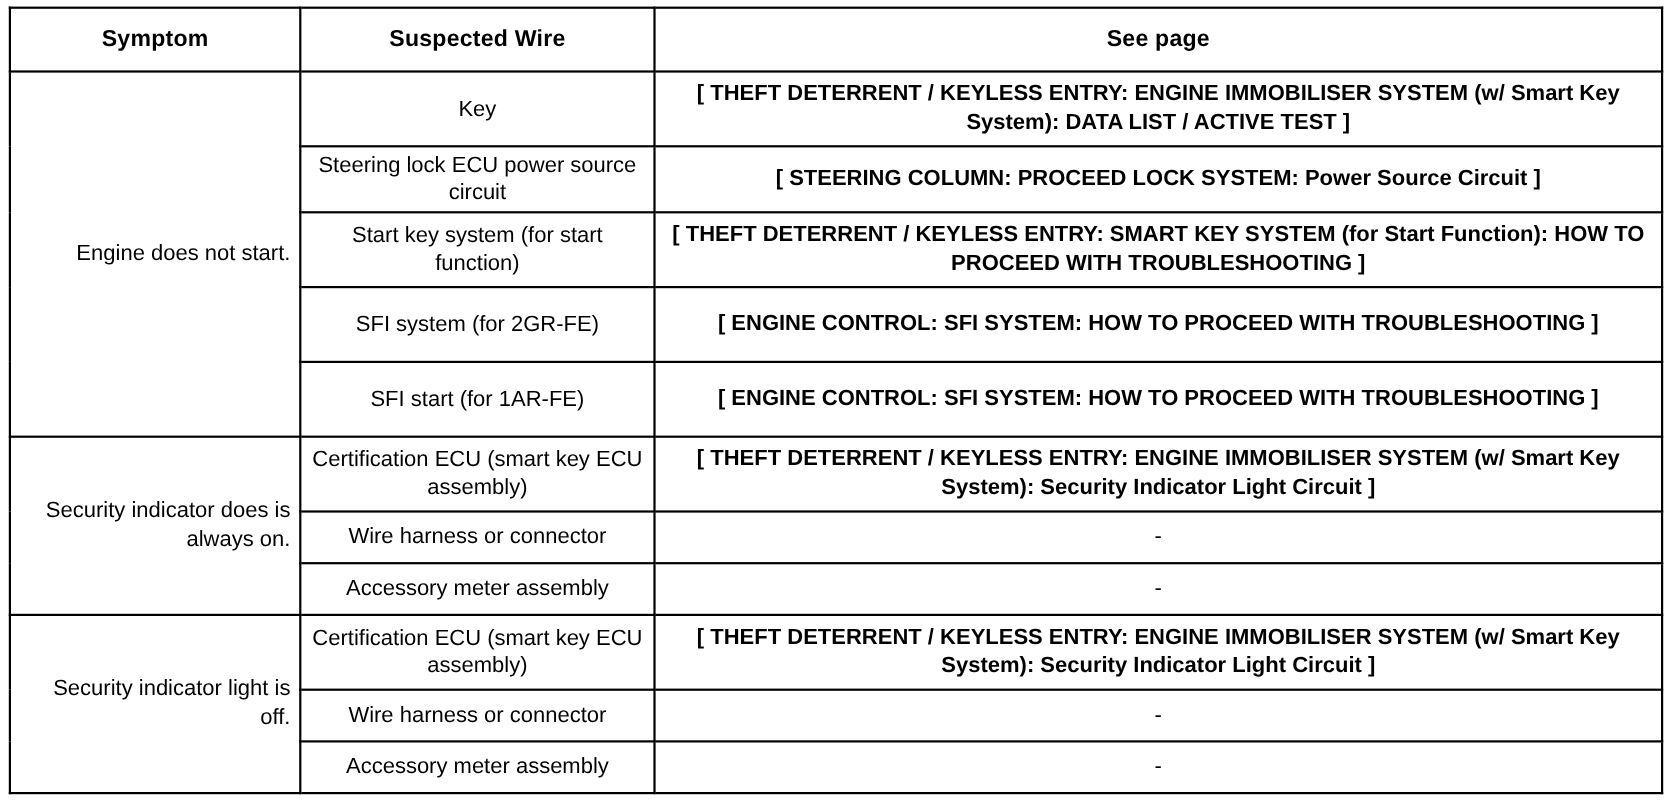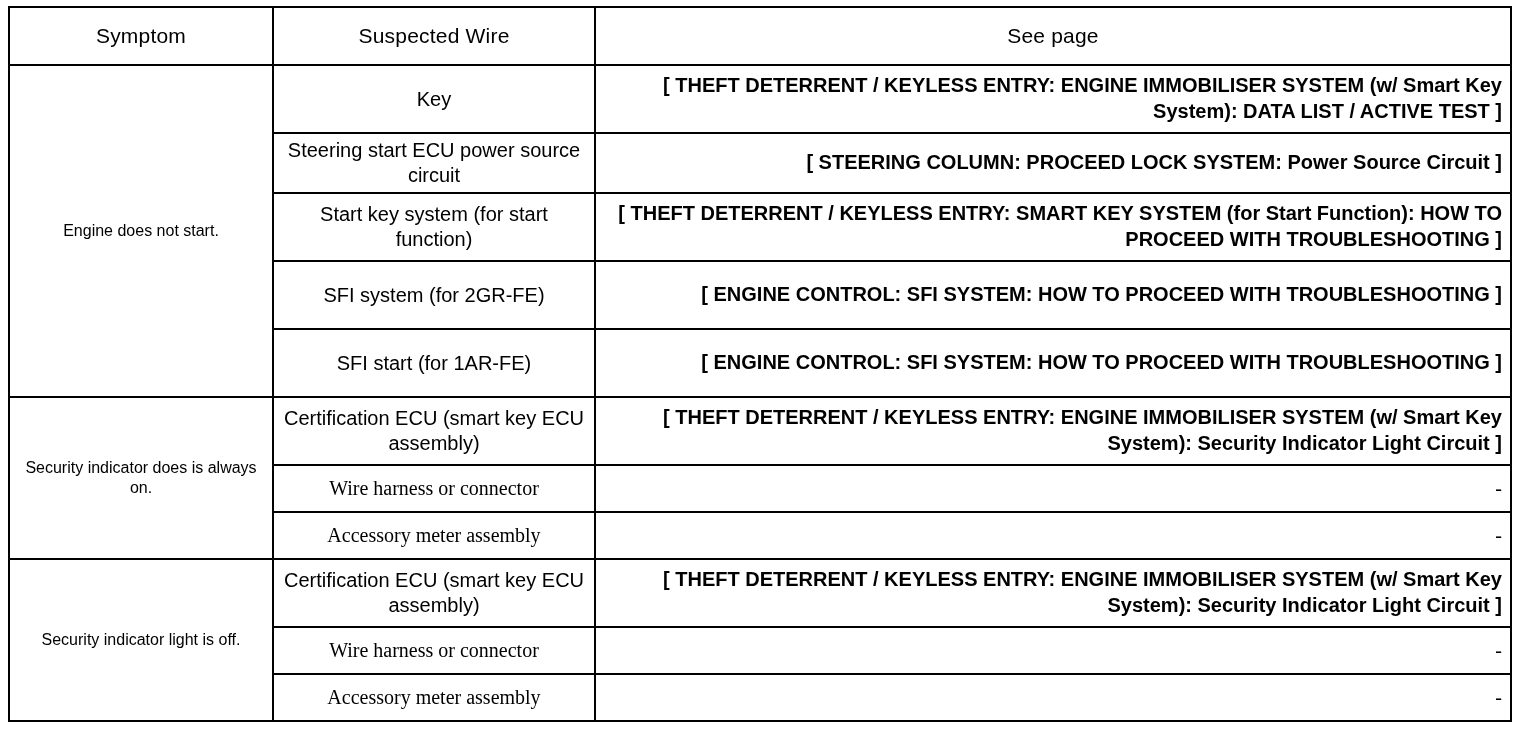--- a/index.html
+++ b/index.html
@@ -34,59 +34,59 @@
   table.symptom-table th,
   table.symptom-table td {
     border: 2px solid #000000;
     vertical-align: middle;
     padding: 4px 8px;
     box-sizing: border-box;
   }
   table.symptom-table thead th {
     text-align: center;
     font-size: 21px;
-    font-weight: normal;
+    font-weight: bold;
     height: 40px;
     padding: 16px 6px;
     letter-spacing: 0.2px;
   }
   td.symptom-cell {
-    font-size: 16px;
+    font-size: 20px;
     font-weight: normal;
     line-height: 1.28;
-    text-align: center;
+    text-align: right;
     vertical-align: middle;
     padding-left: 10px;
     padding-right: 6px;
     margin-top: 44px;
   }
   td.area-cell {
     font-size: 20px;
     font-weight: normal;
     line-height: 1.25;
     text-align: center;
     vertical-align: middle;
     padding-left: 10px;
     padding-right: 6px;
   }
   td.page-cell {
     font-size: 20px;
     font-weight: bold;
     line-height: 1.28;
-    text-align: right;
+    text-align: center;
     vertical-align: middle;
     padding-left: 10px;
     padding-right: 6px;
   }
   td.page-cell.dash {
     font-weight: normal;
     font-size: 20px;
   }
   tr.row-tall td { height: 68px; }
-  tr.row-short td { height: 47px; font-family: Liberation Serif, serif; }
+  tr.row-short td { height: 47px; }
   tr.row-mid td { height: 60px; }
 </style>
 </head>
 <body>
 
 <div class="page">
   <table class="symptom-table">
     <colgroup>
       <col class="c-symptom">
       <col class="c-area">
@@ -100,21 +100,21 @@
       </tr>
     </thead>
     <tbody>
 
       <tr class="row-tall">
         <td class="symptom-cell" rowspan="5">Engine does not start.</td>
         <td class="area-cell">Key</td>
         <td class="page-cell">[ THEFT DETERRENT / KEYLESS ENTRY: ENGINE IMMOBILISER SYSTEM (w/ Smart Key System): DATA LIST / ACTIVE TEST ]</td>
       </tr>
       <tr class="row-mid">
-        <td class="area-cell">Steering start ECU power source circuit</td>
+        <td class="area-cell">Steering lock ECU power source circuit</td>
         <td class="page-cell">[ STEERING COLUMN: PROCEED LOCK SYSTEM: Power Source Circuit ]</td>
       </tr>
       <tr class="row-tall">
         <td class="area-cell">Start key system (for start function)</td>
         <td class="page-cell">[ THEFT DETERRENT / KEYLESS ENTRY: SMART KEY SYSTEM (for Start Function): HOW TO PROCEED WITH TROUBLESHOOTING ]</td>
       </tr>
       <tr class="row-tall">
         <td class="area-cell">SFI system (for 2GR-FE)</td>
         <td class="page-cell">[ ENGINE CONTROL: SFI SYSTEM: HOW TO PROCEED WITH TROUBLESHOOTING ]</td>
       </tr>

